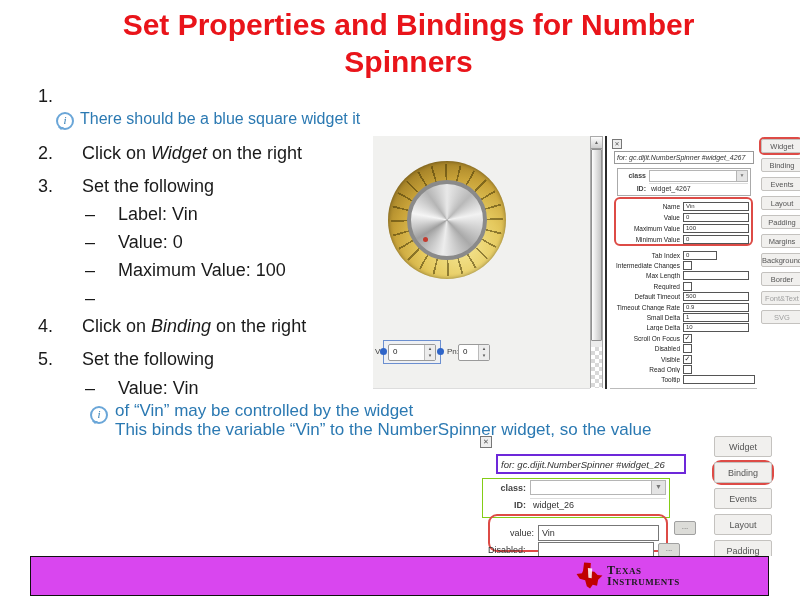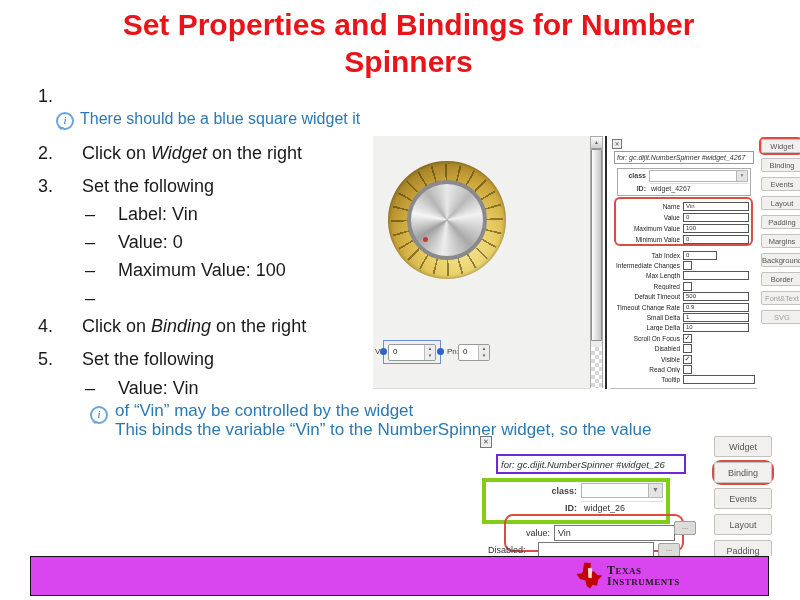--- a/index.html
+++ b/index.html
@@ -87,29 +87,29 @@
   .tab1{display:flex;align-items:center;justify-content:center;width:40px;height:12px;
         background:#f1f0ee;border:1px solid #c4c2bf;border-radius:2px;font-size:7.5px;color:#555;}
   .tab1.dim{color:#a0a0a0;}
 
   
   .shot2{left:476px;top:432px;width:324px;height:124px;overflow:hidden;}
   .panel2-icon{left:4px;top:4px;width:10px;height:10px;border:1px solid #777;font-size:7px;line-height:10px;
         text-align:center;color:#555;background:#eee;}
   .phead2{left:2px;top:22px;width:190px;height:20px;border:2px solid #6d28d9;box-sizing:border-box;
         font-size:9.5px;font-style:italic;line-height:18px;padding-left:3px;white-space:nowrap;overflow:hidden;color:#333;margin-left:18px;}
-  .classbox2{left:6px;top:46px;width:188px;height:46px;border:4px solid #84cc16;box-sizing:border-box;font-size:9px;color:#333;padding-left:48px;}
+  .classbox2{left:6px;top:46px;width:188px;height:40px;border:1px solid #84cc16;box-sizing:border-box;font-size:9px;color:#333;}
   .cb2-row{display:flex;align-items:center;height:17px;padding:0 3px;}
   .cb2-lab{width:40px;text-align:right;padding-right:4px;font-weight:bold;color:#444;}
   .cb2-select{flex:1;height:13px;border:1px solid #b5b5b5;background:#fff;display:flex;}
   .cb2-select .arrow{margin-left:auto;width:13px;background:#e4e4e4;border-left:1px solid #b5b5b5;
         font-size:7px;line-height:12px;text-align:center;color:#777;}
   .cb2-field{flex:1;height:13px;border-top:1px solid #ddd;line-height:13px;padding-left:3px;}
   .redbox2{left:12px;top:82px;width:180px;height:38px;border:2.5px solid #dd4b46;border-radius:9px;
-        box-sizing:border-box;display:flex;align-items:center;font-size:9px;color:#333;margin-left:16px;}
+        box-sizing:border-box;display:flex;align-items:center;font-size:9px;color:#333;}
   .rb2-lab{width:44px;text-align:right;padding-right:4px;}
   .rb2-field{width:116px;height:14px;border:1px solid #777;background:#fff;line-height:14px;padding-left:3px;}
   .more-btn{width:20px;height:12px;background:#dcdcd8;border:1px solid #a0a0a0;border-radius:2px;
         font-size:8px;line-height:9px;text-align:center;color:#666;}
   .disrow{left:12px;top:110px;width:200px;display:flex;align-items:center;font-size:9px;color:#333;}
   .dr-lab{width:46px;padding-right:4px;}
   .dr-field{width:114px;height:14px;border:1px solid #777;background:#fff;}
   .tabs2{left:236px;top:2px;width:62px;display:flex;flex-direction:column;}
   .tabwrap2{border:2px solid transparent;border-radius:9px;margin-bottom:1px;}
   .tabwrap2.active{border-color:#dd4b46;}

